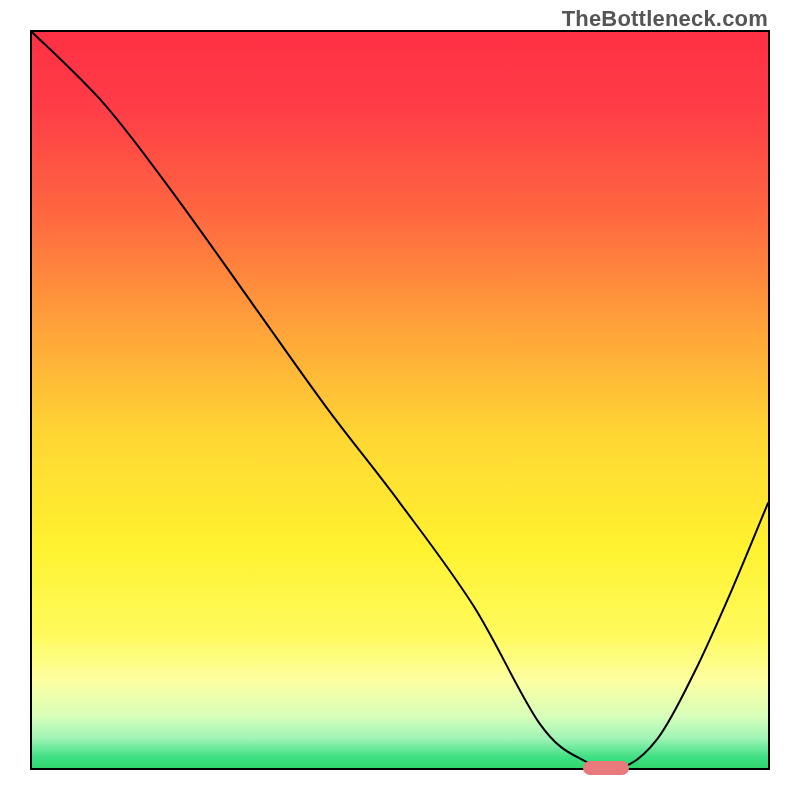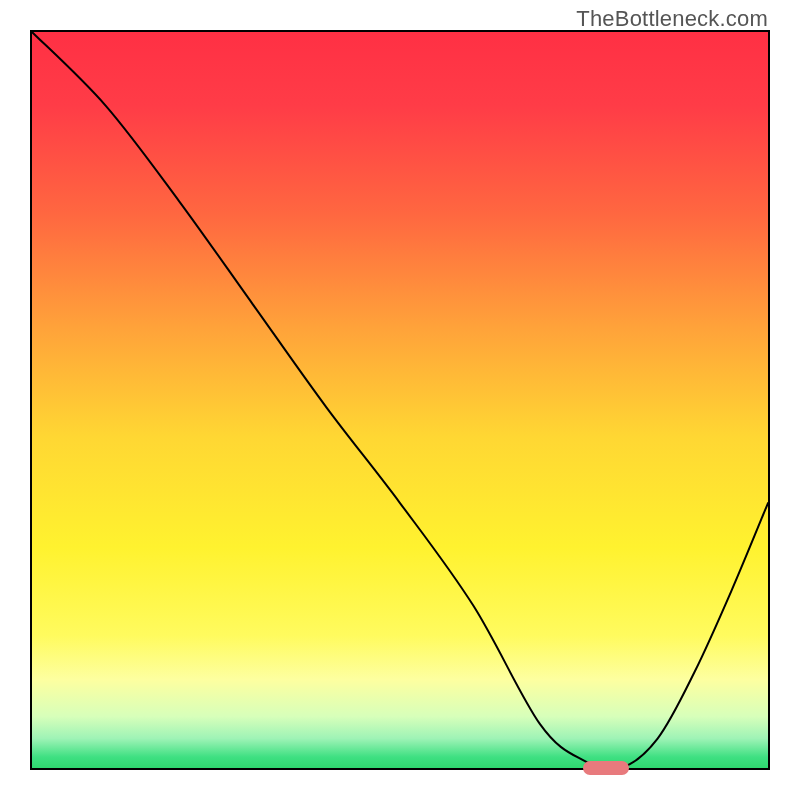--- a/index.html
+++ b/index.html
@@ -30,21 +30,21 @@
     left: 0;
     top: 0;
     width: 100%;
     height: 100%;
   }
   .watermark {
     position: absolute;
     top: 6px;
     right: 32px;
     font-size: 22px;
-    font-weight: 400;
+    font-weight: 700;
     color: #555;
     letter-spacing: 0.2px;
   }
   svg.curve {
     position: absolute;
     left: 0;
     top: 0;
     width: 100%;
     height: 100%;
   }

